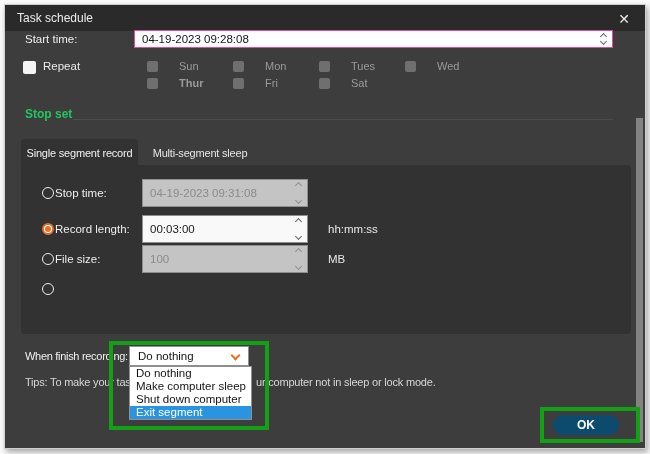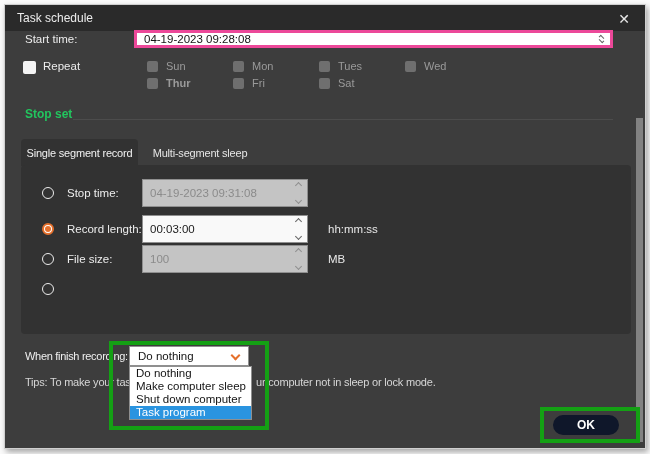--- a/index.html
+++ b/index.html
@@ -10,26 +10,26 @@
             background:#3d3d3d; border:1px solid #cfcfcf;
             box-shadow:2px 3px 6px rgba(0,0,0,0.35); }
 
   .titlebar { position:absolute; left:0; top:0; right:0; height:26px; background:#2a2a2a;
               display:flex; align-items:center; padding-left:12px; }
   .titlebar .title { color:#ececec; font-size:12px; }
   .close-x { position:absolute; right:12px; top:5px; width:18px; height:18px; color:#e8e8e8;
              font-size:14px; line-height:18px; text-align:center; cursor:pointer; }
 
   .label { color:#ececec; font-size:11.5px; }
-  .dim-label { color:#9a9a9a; font-size:11px; }
+  .dim-label { color:#9a9a9a; font-size:11px;margin-left:13px; }
 
   
   .start-label { position:absolute; left:20px; top:25px; height:18px; display:flex; align-items:center; }
   .start-field { position:absolute; left:129px; top:25px; width:479px; height:18px; background:#ffffff;
-                 border:3px solid #ec4899; display:flex; align-items:center; padding-left:7px;
+                 border:1px solid #ec4899; display:flex; align-items:center; padding-left:7px;
                  font-size:11.5px; color:#141414; }
   .spinner { position:absolute; right:3px; top:1px; bottom:1px; width:12px; display:flex;
              flex-direction:column; justify-content:space-between; padding:2px 0; align-items:center; }
   .chev { width:5px; height:5px; border-left:1.4px solid #666; border-top:1.4px solid #666; }
   .chev.up { transform:rotate(45deg); }
   .chev.down { transform:rotate(225deg); }
   .spinner.dis .chev { border-color:#8f8f8f; }
 
   
   .repeat-check { position:absolute; left:18px; top:56px; width:13px; height:13px; background:#f4f4f4;
@@ -52,21 +52,21 @@
                   color:#e6e6e6; font-size:11px; letter-spacing:-0.2px; cursor:pointer; }
 
   .panel { position:absolute; left:16px; top:160px; width:610px; height:169px; background:#323232;
            border-radius:4px; }
   .p-row { position:absolute; left:0; height:20px; display:flex; align-items:center; }
   .radio { width:12px; height:12px; border-radius:50%; border:1.5px solid #ededed; margin-left:21px;
            flex:0 0 auto; }
   .radio.checked { border:2px solid #e5702c; background:#ffffff; display:flex; align-items:center;
                    justify-content:center; }
   .radio.checked::after { content:""; width:6px; height:6px; border-radius:50%; background:#e5702c; }
-  .p-label { margin-left:13px; color:#ededed; font-size:11.5px; }
+  .p-label { margin-left:1px; color:#ededed; font-size:11.5px; }
   .p-field { position:absolute; left:121px; width:166px; height:28px; border:1px solid #8f8f8f;
              display:flex; align-items:center; padding-left:7px; font-size:11.5px; }
   .p-field.dis { background:#c4c4c4; color:#8b8b8b; }
   .p-field.en  { background:#f9f9f9; color:#1a1a1a; }
   .p-unit { position:absolute; left:307px; color:#e8e8e8; font-size:11.5px; }
 
   
   .finish-label { position:absolute; left:20px; top:345px; color:#f0f0f0; font-size:11px; letter-spacing:-0.3px; }
   .combo { position:absolute; left:124px; top:341px; width:120px; height:20px; background:#ffffff;
            border:1px solid #8f8f8f; display:flex; align-items:center; padding-left:8px;
@@ -81,21 +81,21 @@
                 letter-spacing:-0.2px; white-space:nowrap; }
 
   
   .dd-list { position:absolute; left:124px; top:361px; width:123px; background:#ffffff;
              border:1px solid #8f8f8f; z-index:5; }
   .dd-item { height:13px; line-height:13px; padding-left:6px; font-size:11.5px; color:#141414;
              white-space:nowrap; cursor:pointer; }
   .dd-item.hl { background:#2a94e0; color:#ffffff; }
 
   
-  .ok-btn { position:absolute; left:548px; top:410px; width:66px; height:20px; background:#0f172a;
+  .ok-btn { position:absolute; left:548px; top:410px; width:66px; height:20px; background:#0c4a6e;
             border:none; border-radius:10px; color:#ffffff; font-size:12px; font-weight:bold;
             font-family:"Liberation Sans", sans-serif; cursor:pointer; }
 
   
   .anno { position:absolute; border:4px solid #14a014; background:transparent; z-index:10;
           pointer-events:none; }
   .anno-dd { left:104px; top:336px; width:160px; height:89px; }
   .anno-ok { left:535px; top:402px; width:100px; height:36px; }
 </style>
 </head>
@@ -208,21 +208,21 @@
     <span class="combo-chev"></span>
   </div>
 
   <div class="tips">Tips: To make your task</div>
   <div class="tips-right">ur computer not in sleep or lock mode.</div>
 
   <div class="dd-list">
     <div class="dd-item">Do nothing</div>
     <div class="dd-item">Make computer sleep</div>
     <div class="dd-item">Shut down computer</div>
-    <div class="dd-item hl">Task program</div>
+    <div class="dd-item hl">Exit segment</div>
   </div>
 
   <button class="ok-btn">OK</button>
 
   <div class="anno anno-dd"></div>
   <div class="anno anno-ok"></div>
 
 </div>
 
 </body></html>

